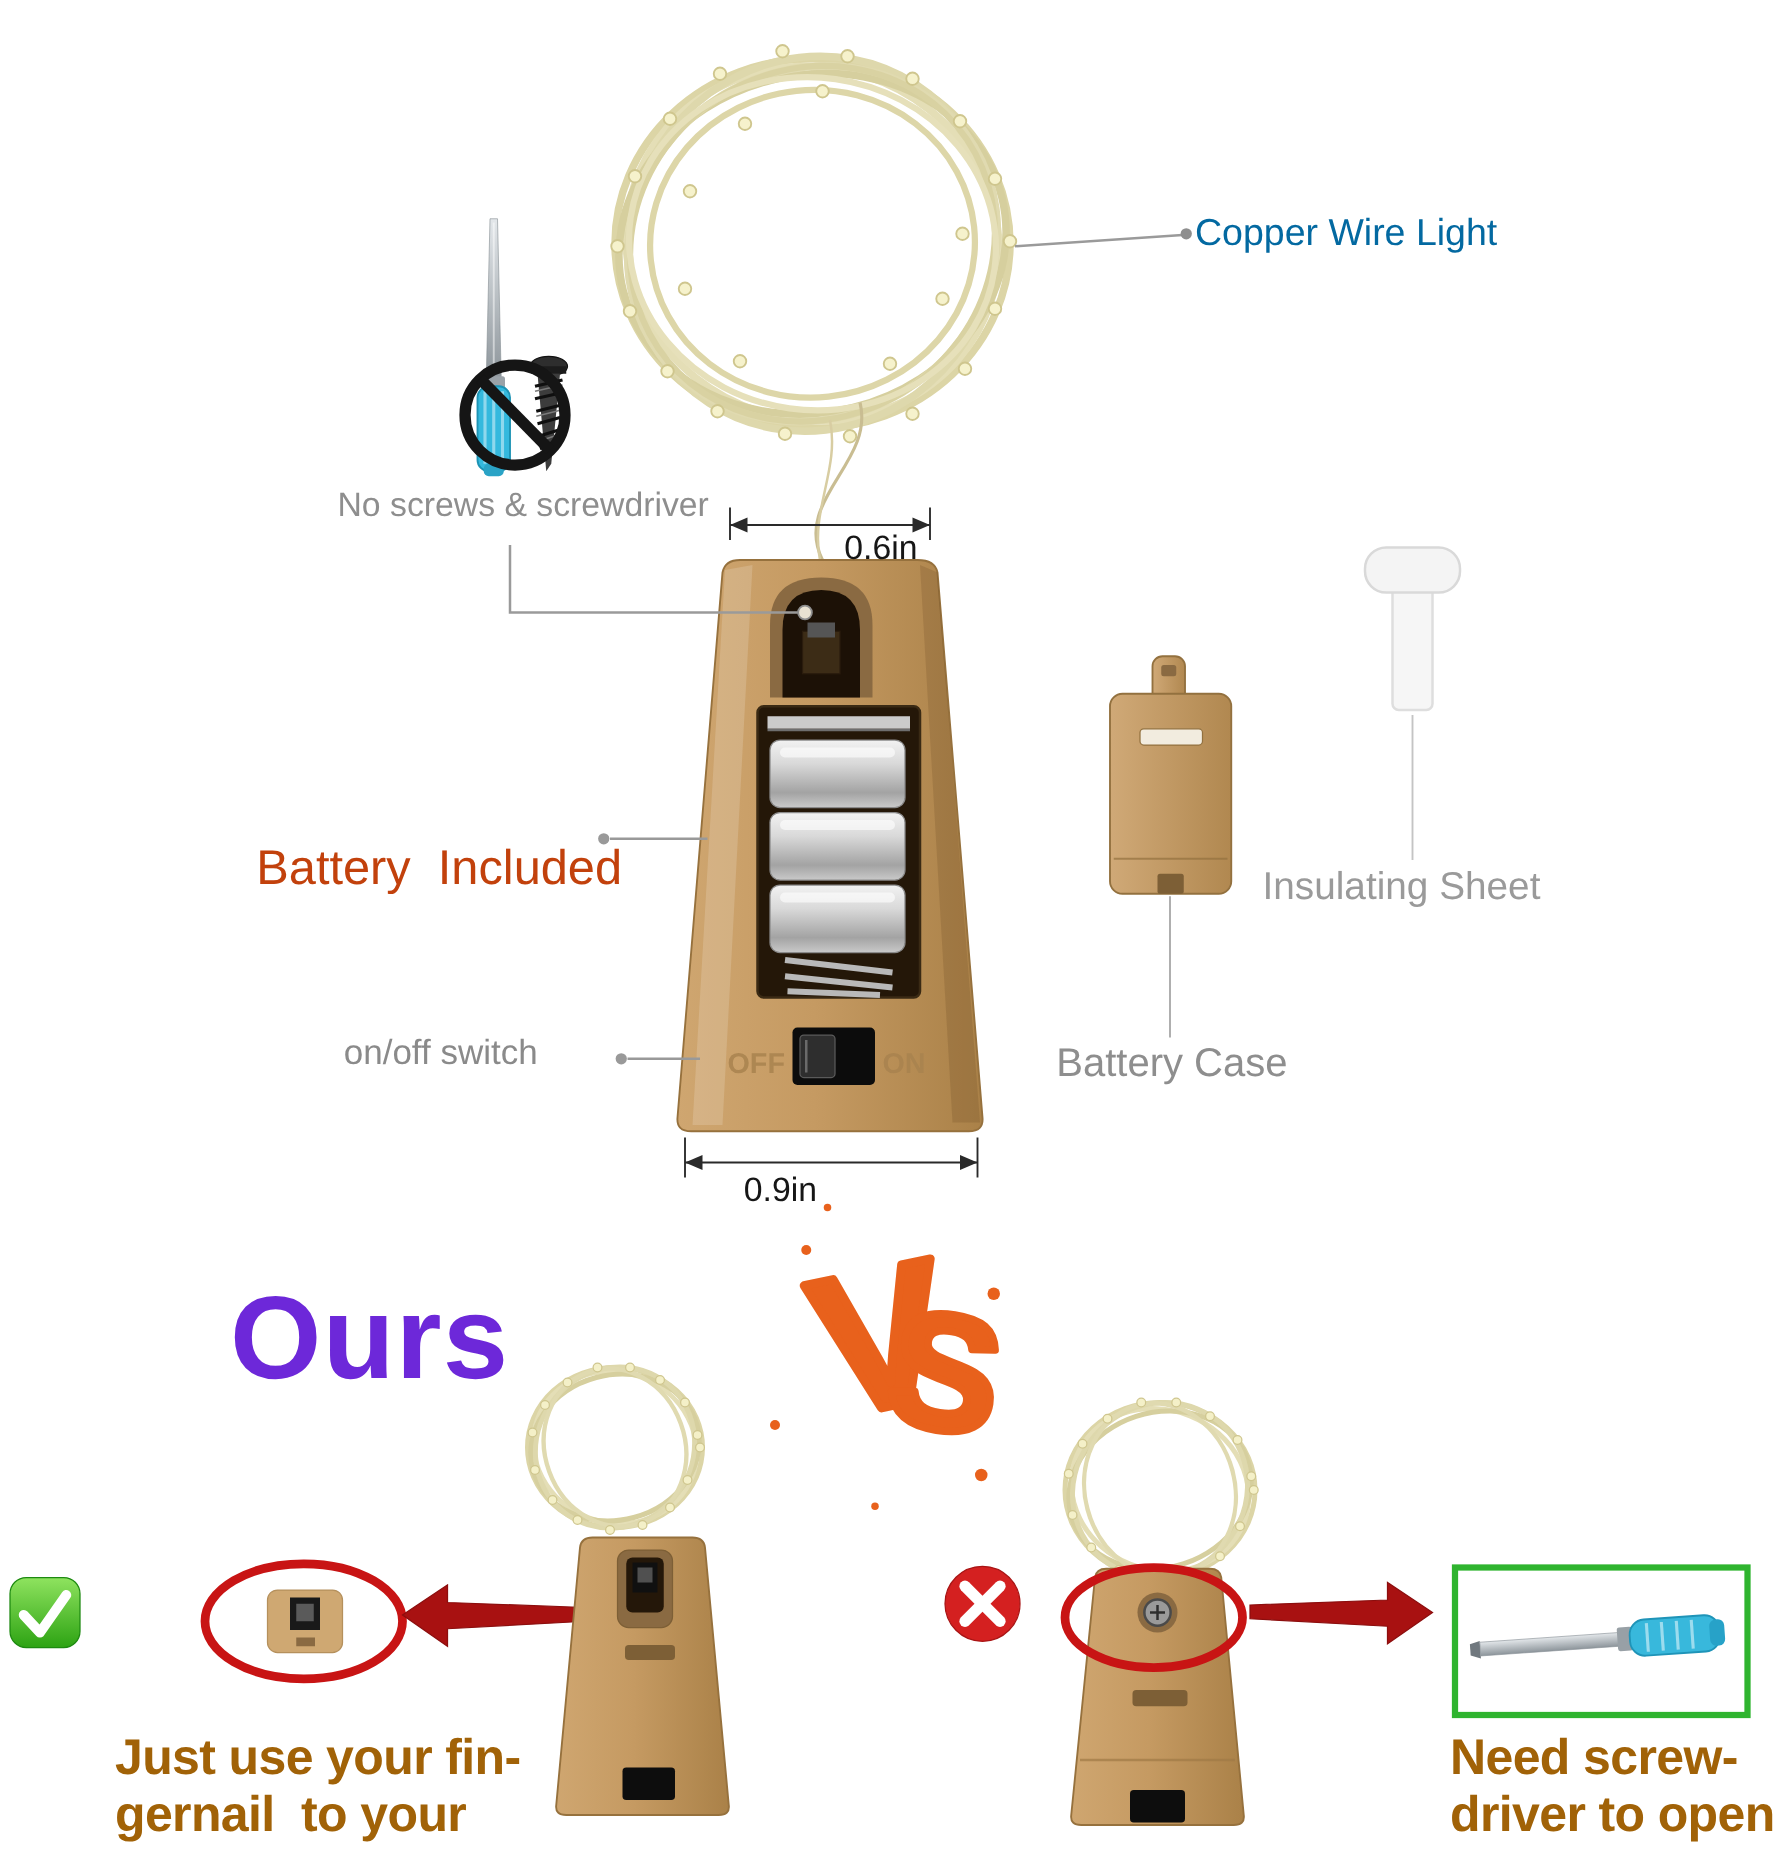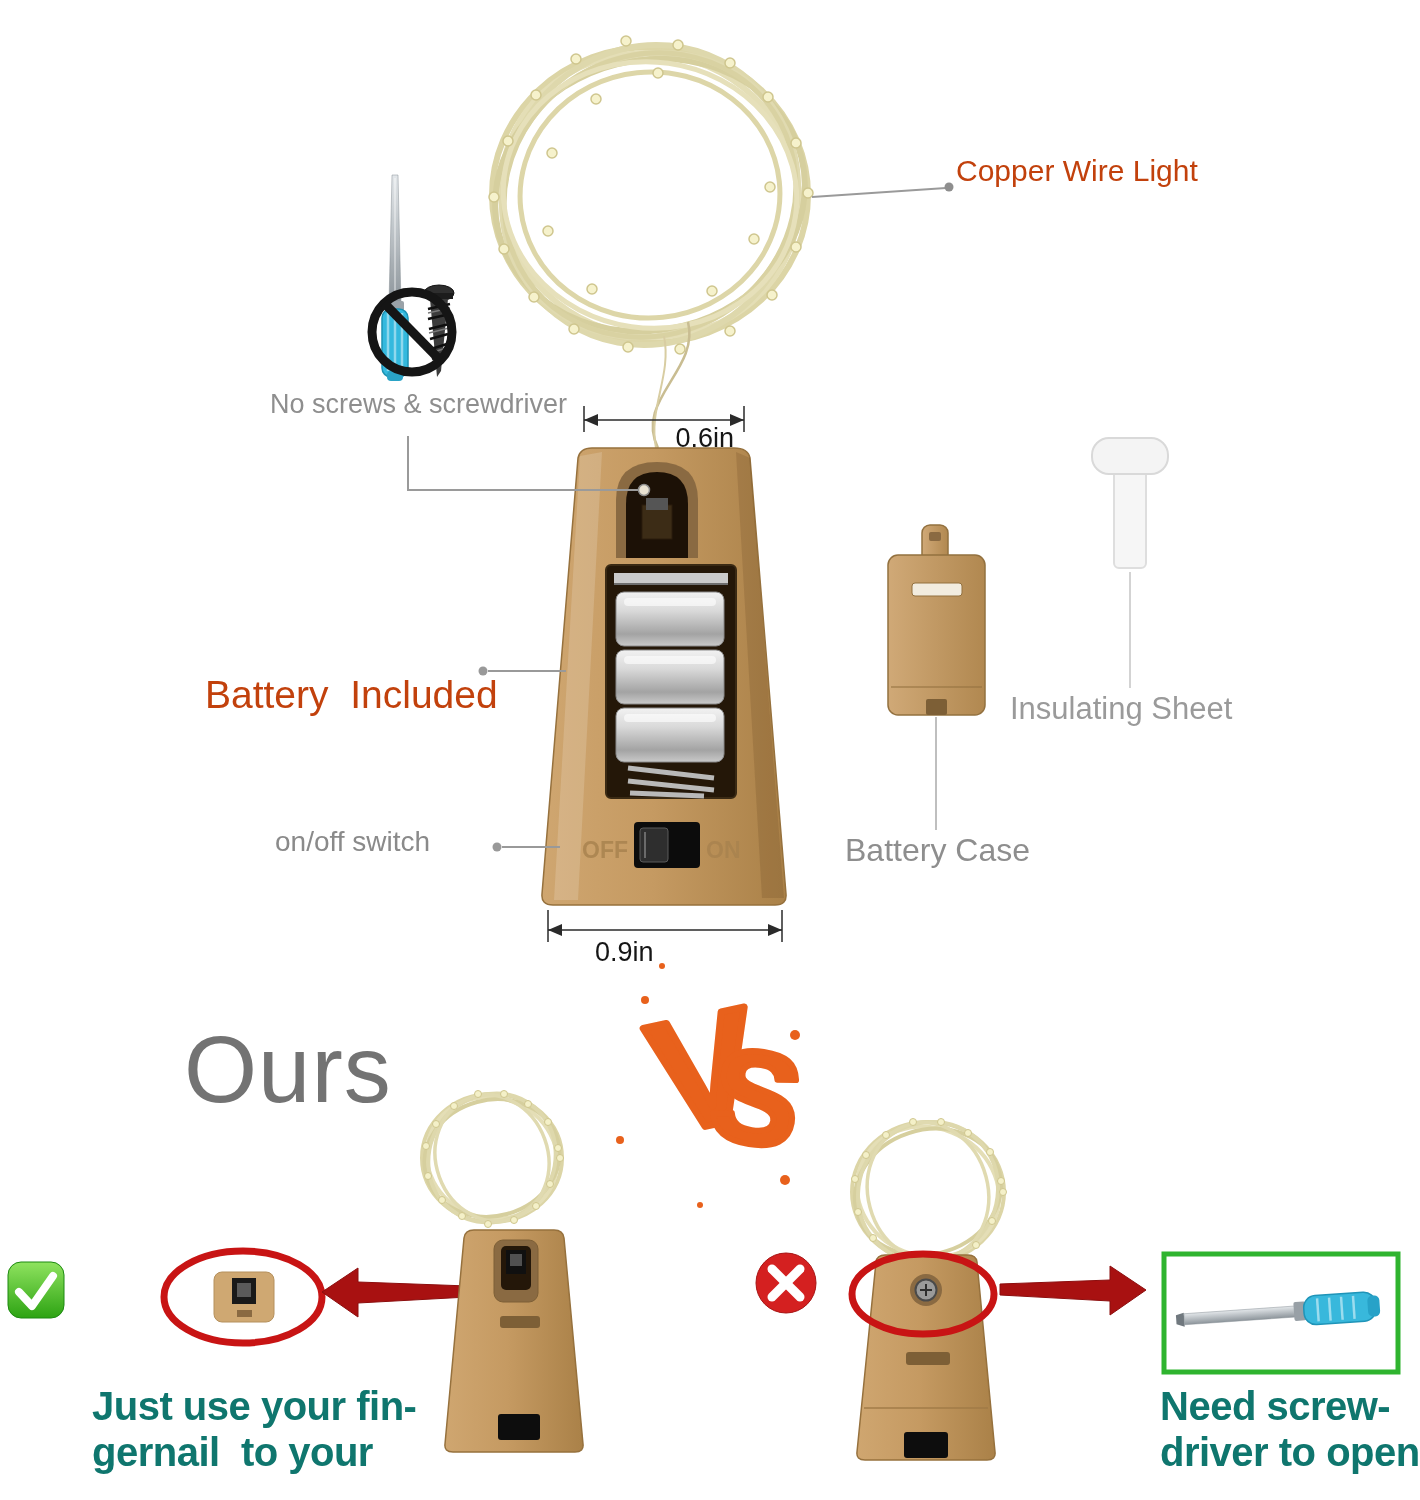--- a/index.html
+++ b/index.html
@@ -3,32 +3,32 @@
 <meta charset="utf-8">
 <style>
   html,body{margin:0;padding:0}
   body{
     width:1420px;height:1500px;background:#ffffff;
     font-family:"Liberation Sans",sans-serif;position:relative;overflow:hidden;
   }
   .stage{position:absolute;inset:0}
   svg.art{position:absolute;left:0;top:0;display:block}
   .lbl{position:absolute;white-space:pre;line-height:1.1}
-  .l-copper{left:956px;top:154px;font-size:30px;color:#c2410c}
+  .l-copper{left:956px;top:170px;font-size:30px;color:#0369a1}
   .l-noscrews{left:270px;top:390px;font-size:27px;color:#8e8e8e}
   .l-battery{left:205px;top:674px;font-size:39px;color:#c2410c}
   .l-onoff{left:275px;top:827px;font-size:28px;color:#8a8a8a}
   .l-case{left:845px;top:833px;font-size:32px;color:#8e8e8e}
   .l-sheet{left:1010px;top:692px;font-size:31px;color:#9a9a9a}
   .l-dimtop{left:594px;top:424px;width:140px;text-align:right;font-size:27px;color:#161616}
   .l-dimbot{left:595px;top:938px;width:140px;font-size:27px;color:#161616}
-  .h-big{position:absolute;font-size:94px;font-weight:normal;color:#737373;letter-spacing:1px}
+  .h-big{position:absolute;font-size:94px;font-weight:bold;color:#6d28d9;letter-spacing:1px}
   .h-ours{left:184px;top:1016px}
   .h-others{left:994px;top:1016px}
-  .cap{position:absolute;font-size:40px;font-weight:bold;color:#0f766e;line-height:1.14;letter-spacing:-0.5px}
+  .cap{position:absolute;font-size:40px;font-weight:bold;color:#a16207;line-height:1.14;letter-spacing:-0.5px}
   .cap div{white-space:pre}
   .cap-ours{left:92px;top:1384px}
   .cap-others{left:1160px;top:1384px}
 </style>
 </head>
 <body>
 
 <div class="stage">
 
 <svg class="art" width="1420" height="1500" viewBox="0 0 1420 1500">

